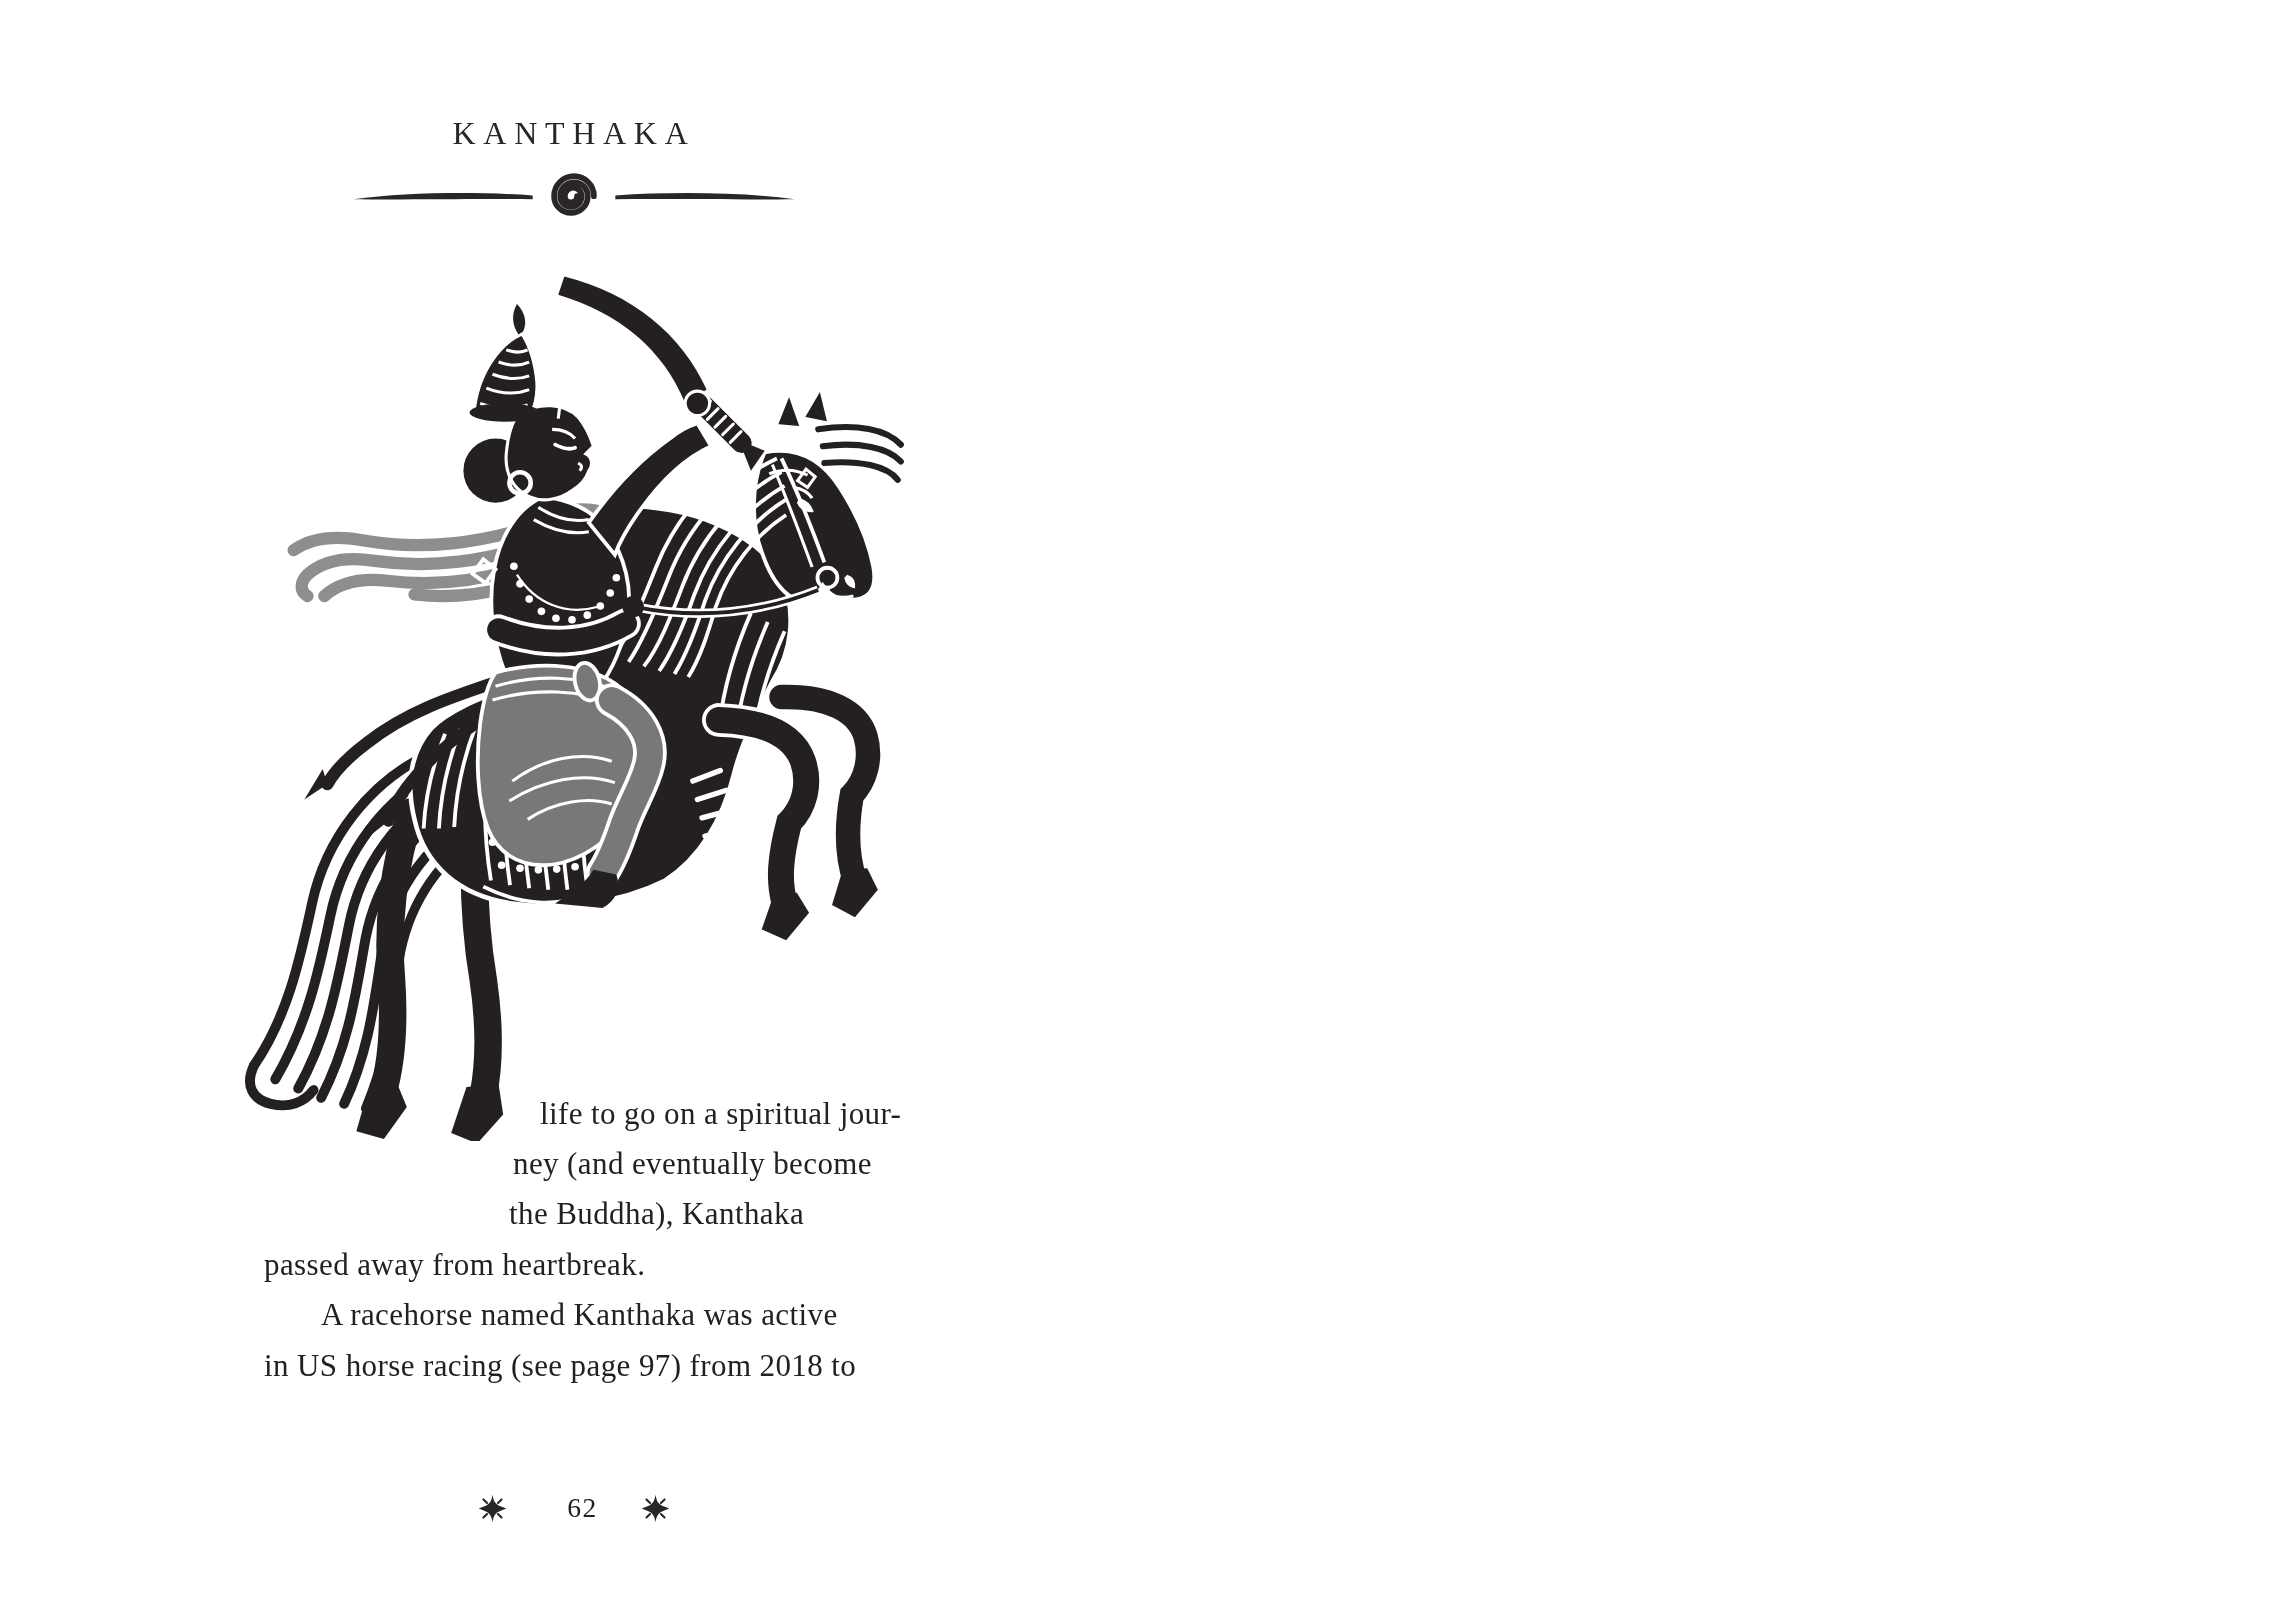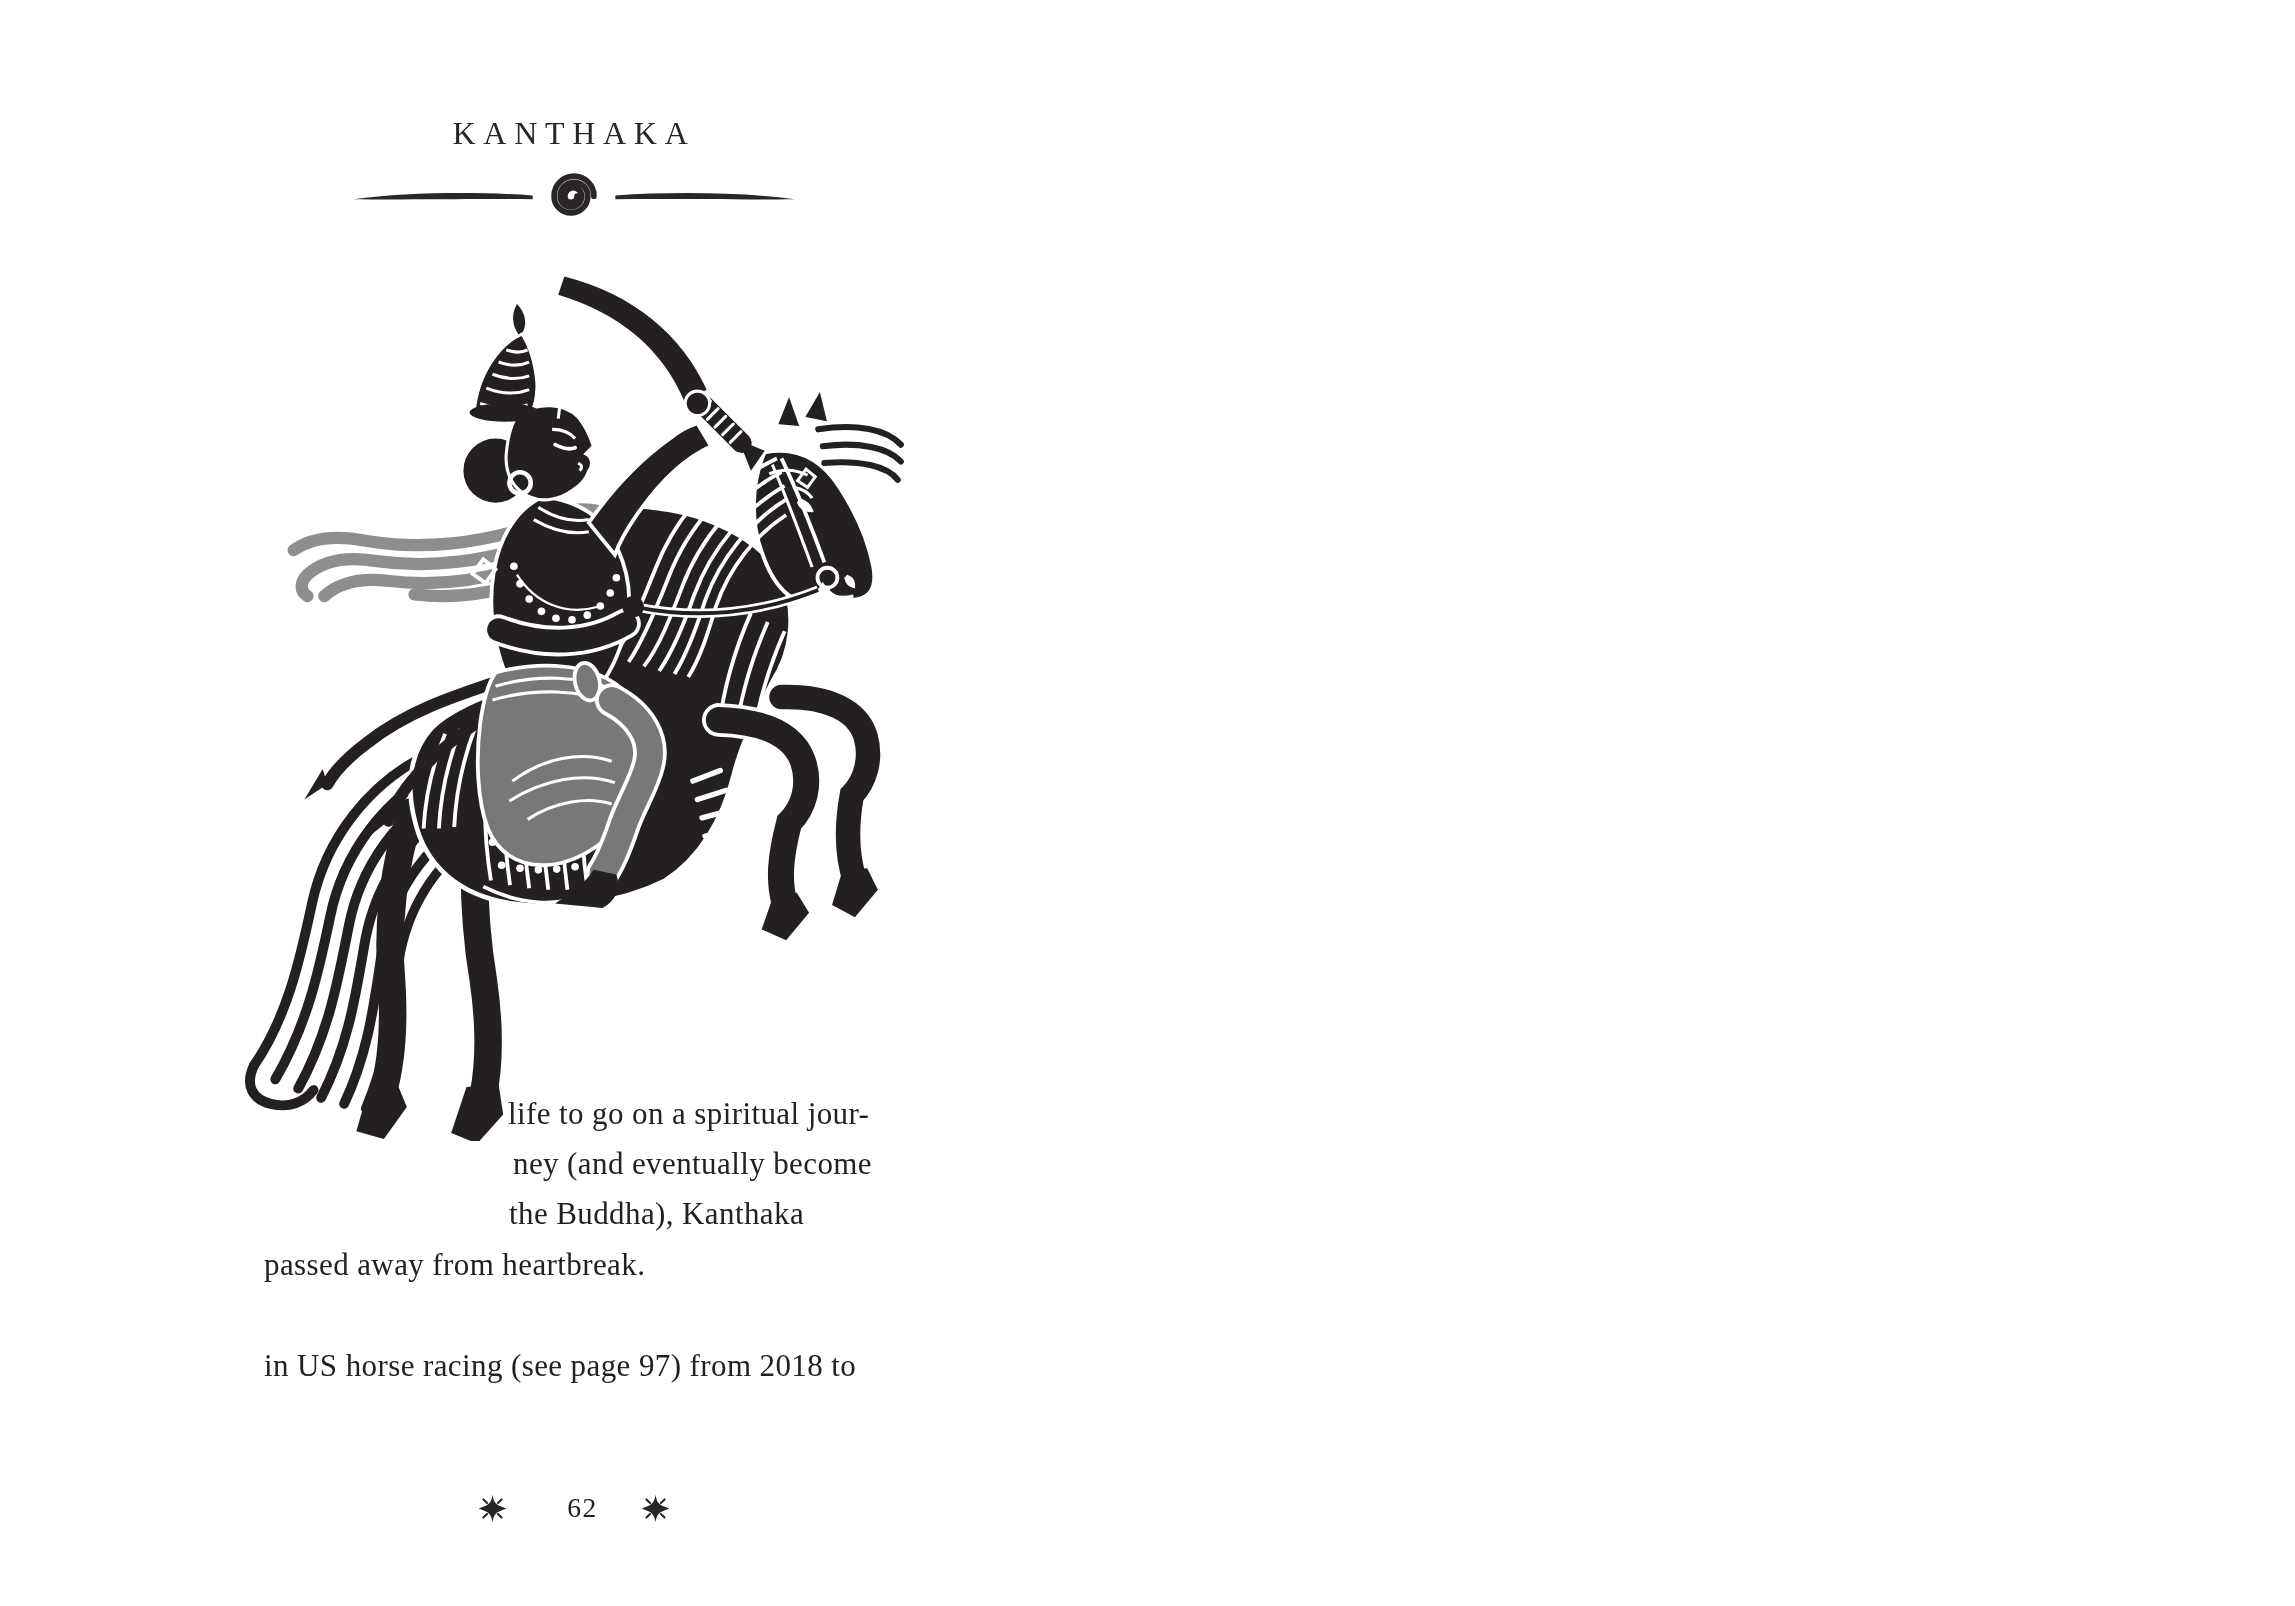--- a/index.html
+++ b/index.html
@@ -269,24 +269,25 @@
         </g>
 
         <g>
           <path d="M 660 462 C 740 478 820 472 900 440" stroke="#ffffff" stroke-width="12" fill="none"></path>
           <path d="M 660 462 C 740 478 820 472 900 440" stroke="#242021" stroke-width="5" fill="none"></path>
           <circle cx="658" cy="462" r="14" fill="#242021"></circle>
         </g>
       </g>
     </svg>
 
-    <div class="body-line" style="left:508px;top:1095px;">life to go on a spiritual jour-</div>
+    <div class="body-line" style="left:540px;top:1095px;">life to go on a spiritual jour-</div>
     <div class="body-line" style="left:513px;top:1145px;text-align:center;">ney (and eventually become</div>
     <div class="body-line" style="left:509px;top:1195px;">the Buddha), Kanthaka</div>
     <div class="body-line" style="left:264px;top:1246px;">passed away from heartbreak.</div>
+    <div class="body-line" style="left:321px;top:1296px;">A racehorse named Kanthaka was active</div>
     <div class="body-line" style="left:264px;top:1347px;"><span>in US </span><b>horse racing</b><span> (see page 97) from 2018 to</span></div>
 
     <div class="page-footer">
       <svg class="sparkle" viewBox="0 0 40 40">
           <use href="#sparkle-shape"></use>
         </svg>
       <span class="page-number">62</span>
       <svg class="sparkle" viewBox="0 0 40 40">
           <use href="#sparkle-shape"></use>
         </svg>

